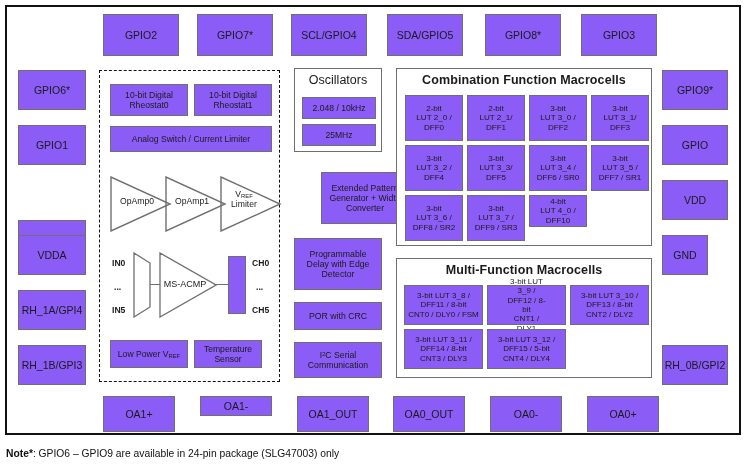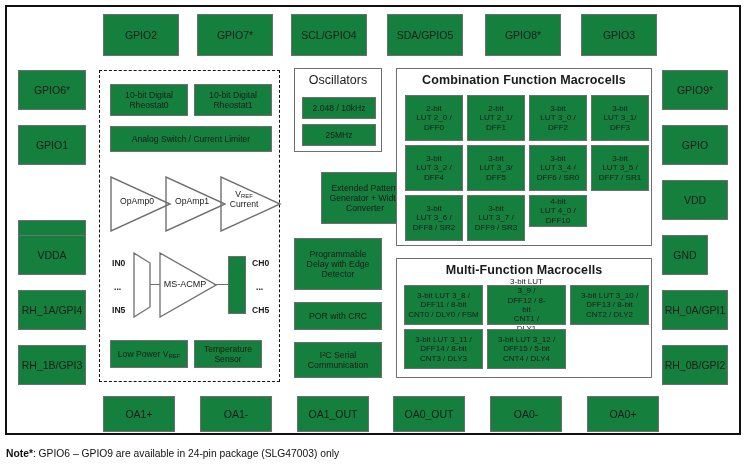--- a/index.html
+++ b/index.html
@@ -6,21 +6,21 @@
   body{
     width:746px;height:475px;position:relative;overflow:hidden;
     font-family:"Liberation Sans", sans-serif;color:#1a1a1a;
   }
   #stage{position:absolute;left:0;top:0;width:746px;height:475px;}
 
   
   .abs{position:absolute;box-sizing:border-box;}
   .box{
     position:absolute;box-sizing:border-box;
-    border:1.4px solid #6f6f6f;background:#15803d;
+    border:1.4px solid #6f6f6f;background:#8b5cf6;
     display:flex;align-items:center;justify-content:center;
     text-align:center;line-height:1.18;
   }
   .pin{font-size:10.5px;}
   .outer{
     position:absolute;box-sizing:border-box;
     border:2px solid #111;background:#fff;
     left:5px;top:5px;width:736px;height:430px;
   }
   .dashed{
@@ -109,31 +109,28 @@
   </div>
   <div class="box pin" style="left:662px;top:125px;width:66px;height:40px;">
     <span>GPIO</span>
   </div>
   <div class="box pin" style="left:662px;top:180px;width:66px;height:40px;">
     <span>VDD</span>
   </div>
   <div class="box pin" style="left:662px;top:235px;width:46px;height:40px;">
     <span>GND</span>
   </div>
-  <div class="box pin" style="left:662px;top:290px;width:66px;height:40px;">
-    <span>RH_0A/GPI1</span>
-  </div>
   <div class="box pin" style="left:662px;top:345px;width:66px;height:40px;">
     <span>RH_0B/GPI2</span>
   </div>
 
   <div class="box pin" style="left:103px;top:396px;width:72px;height:36px;">
     <span>OA1+</span>
   </div>
-  <div class="box pin" style="left:200px;top:396px;width:72px;height:36px;">
+  <div class="box pin" style="left:200px;top:396px;width:72px;height:20px;">
     <span>OA1-</span>
   </div>
   <div class="box pin" style="left:297px;top:396px;width:72px;height:36px;">
     <span>OA1_OUT</span>
   </div>
   <div class="box pin" style="left:393px;top:396px;width:72px;height:36px;">
     <span>OA0_OUT</span>
   </div>
   <div class="box pin" style="left:490px;top:396px;width:72px;height:36px;">
     <span>OA0-</span>
@@ -165,21 +162,21 @@
       <polygon points="1,1 1,55 60,28" fill="none" stroke="#6f6f6f" stroke-width="1.4"></polygon>
     </svg>
     <div class="tri-label" style="left:2px;top:21px;width:50px;">OpAmp1</div>
   </div>
   <div class="tri" style="left:220px;top:176px;width:62px;height:56px;">
     <svg width="62" height="56" viewBox="0 0 62 56">
       <polygon points="1,1 1,55 60,28" fill="none" stroke="#6f6f6f" stroke-width="1.4"></polygon>
     </svg>
     <div class="tri-label" style="left:2px;top:14px;width:44px;">
       <span>V<sub>REF</sub></span><br>
-      <span>Current</span>
+      <span>Limiter</span>
     </div>
   </div>
 
   <div class="io-lab" style="left:112px;top:258px;">IN0</div>
   <div class="io-lab" style="left:114px;top:282px;">...</div>
   <div class="io-lab" style="left:112px;top:305px;">IN5</div>
 
   <div class="tri" style="left:133px;top:252px;width:18px;height:66px;">
     <svg width="18" height="66" viewBox="0 0 18 66">
       <polygon points="1,1 17,11 17,55 1,65" fill="none" stroke="#6f6f6f" stroke-width="1.3"></polygon>

